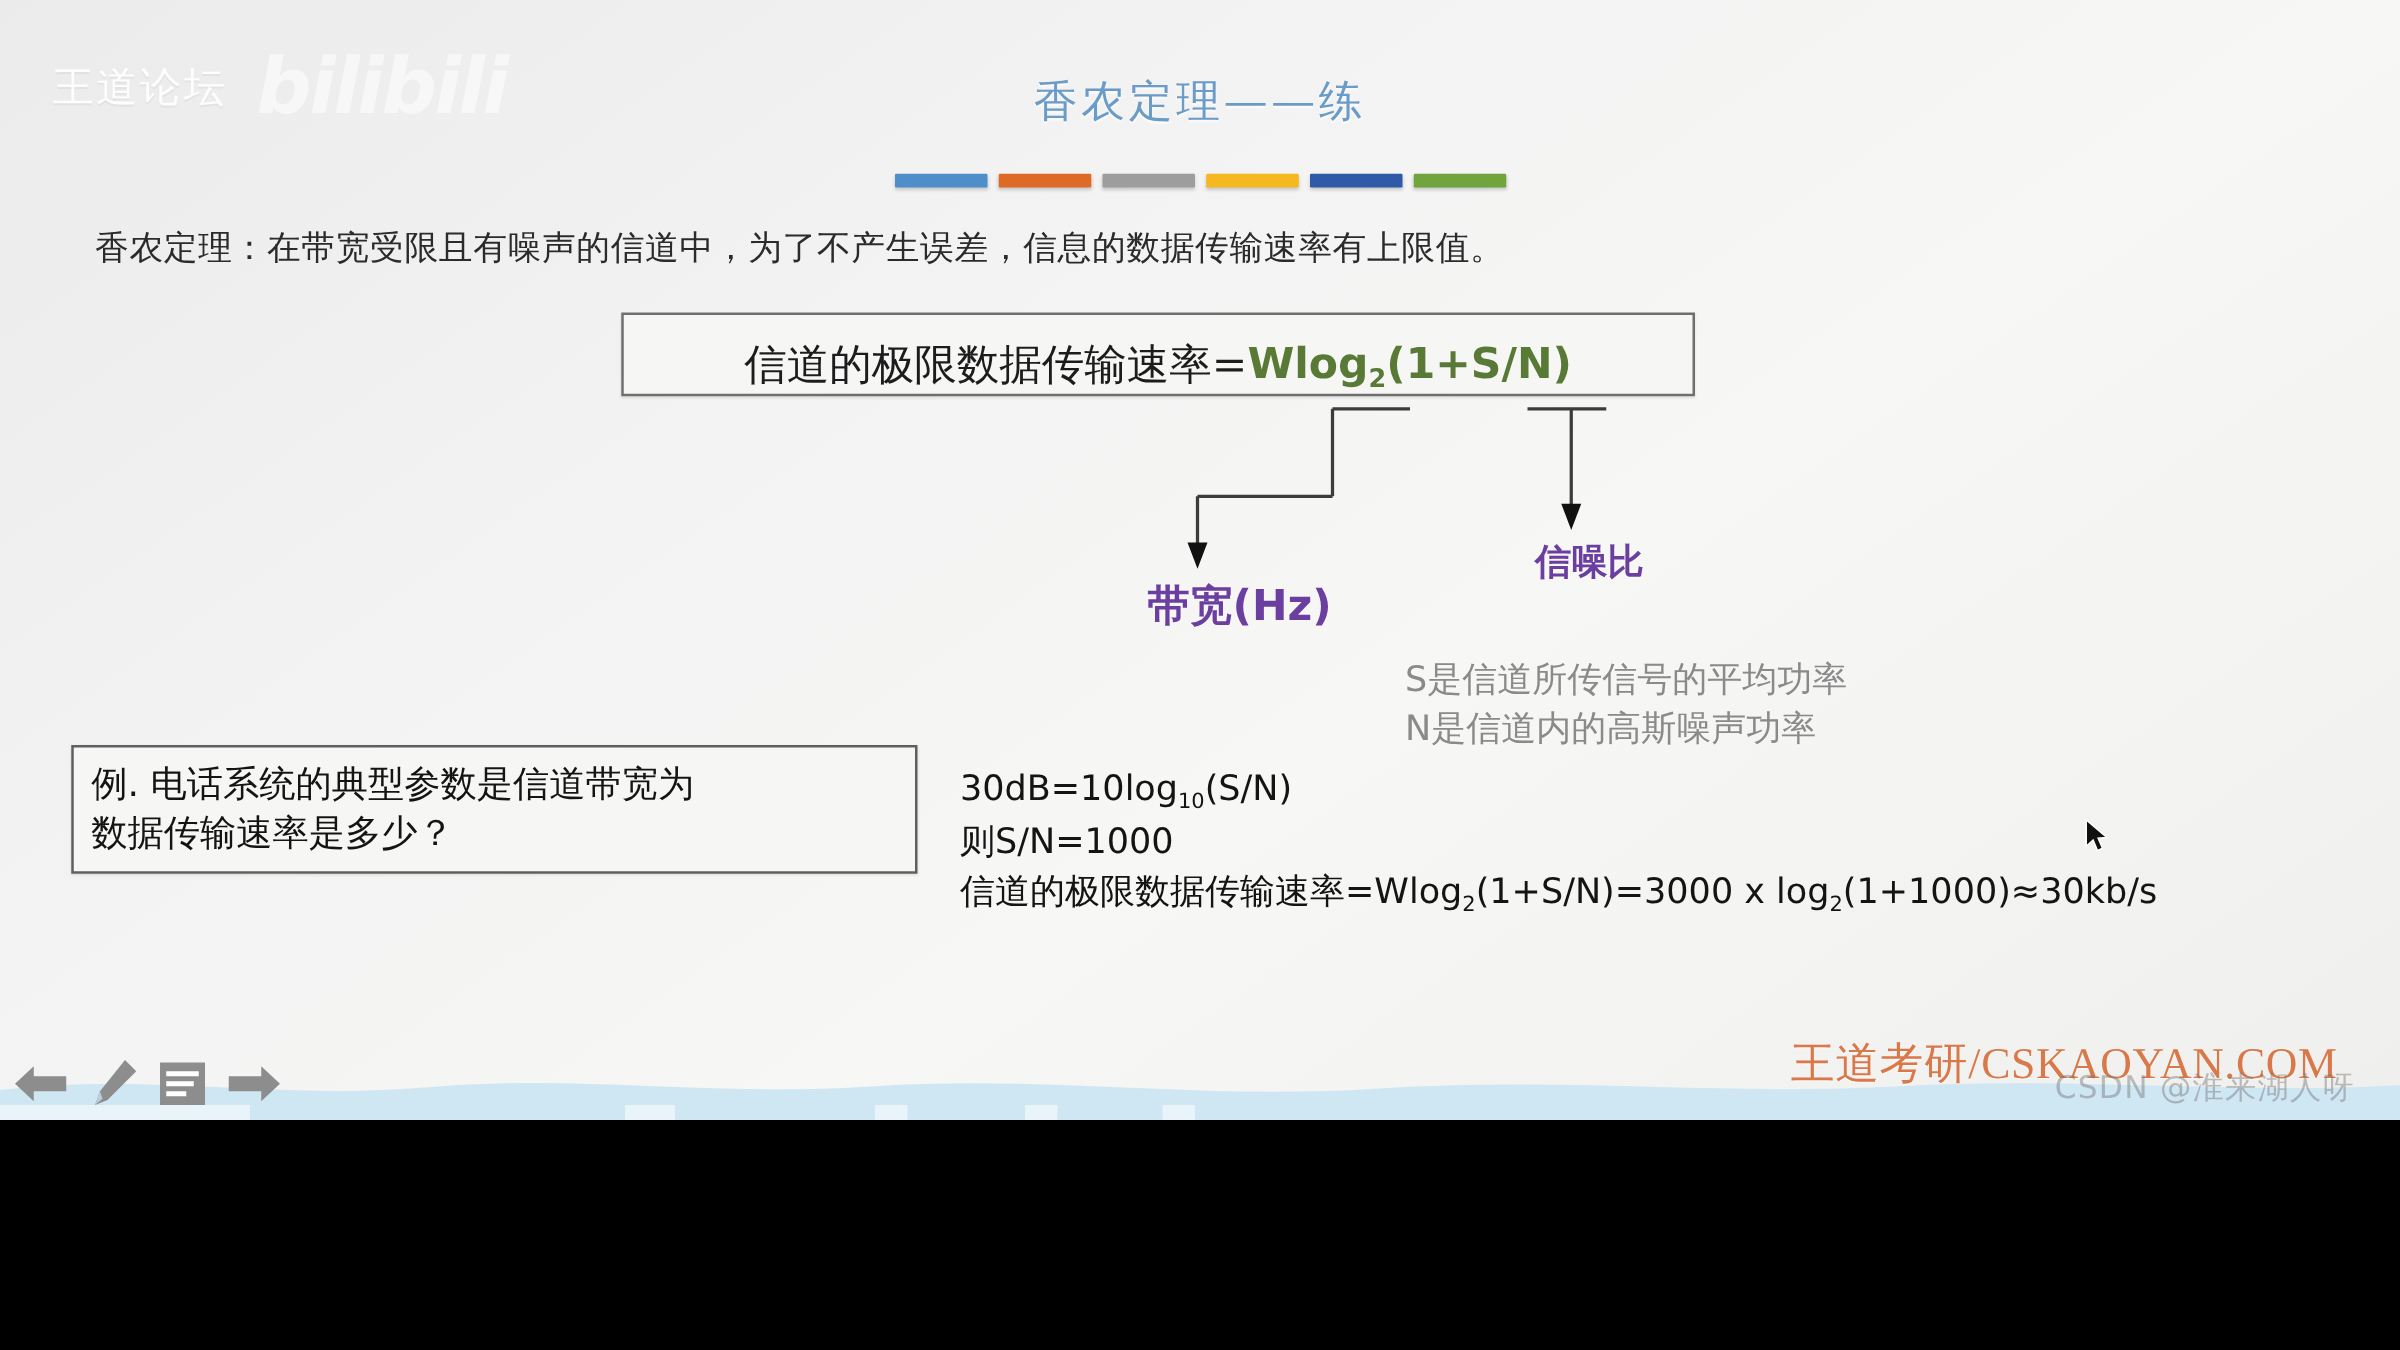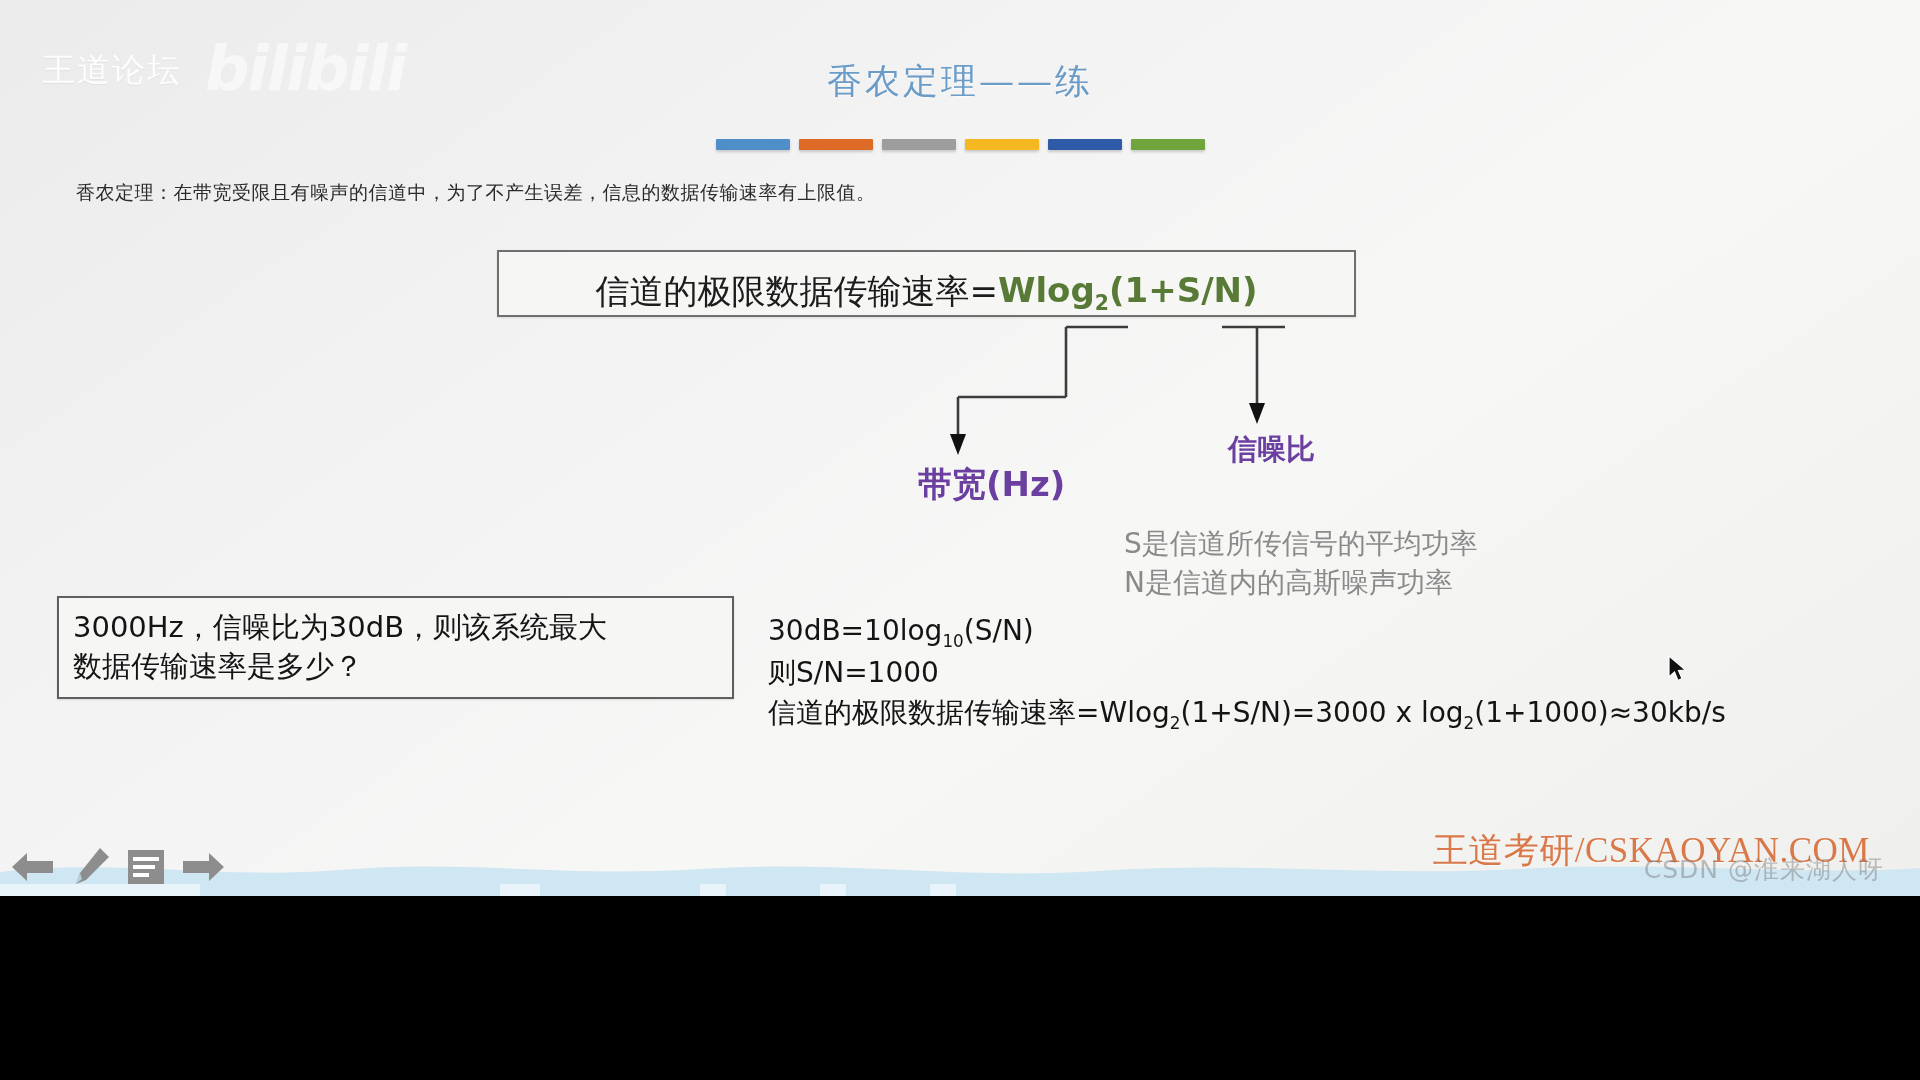--- a/index.html
+++ b/index.html
@@ -59,21 +59,21 @@
     width: 74px;
     height: 11px;
     border-radius: 1px;
     box-shadow: 0 2px 3px rgba(0,0,0,0.18);
   }
 
   
   #subtitle {
     position: absolute;
     left: 76px; top: 180px;
-    font-size: 19px;
+    font-size: 27px;
     color: #2b2b2b;
     font-family: Liberation Serif, serif;
     letter-spacing: 0.5px;
   }
 
   
   #formula-box {
     position: absolute;
     left: 497px; top: 250px;
     width: 855px;
@@ -259,21 +259,21 @@
 
   <div id="label-bandwidth">带宽(Hz)</div>
   <div id="label-snr">信噪比</div>
 
   <div id="notes">
     <div>S是信道所传信号的平均功率</div>
     <div>N是信道内的高斯噪声功率</div>
   </div>
 
   <div id="example-box">
-    <div>3000Hz，信噪比为30dB，则该系统最大</div>
+    <div>例. 电话系统的典型参数是信道带宽为</div>
     <div>数据传输速率是多少？</div>
   </div>
 
   <div id="solution">
     <div><span>30dB=10log</span><sub>10</sub><span>(S/N)</span></div>
     <div>则S/N=1000</div>
     <div><span>信道的极限数据传输速率=Wlog</span><sub>2</sub><span>(1+S/N)=3000 x log</span><sub>2</sub><span>(1+1000)≈30kb/s</span></div>
   </div>
 
   <svg id="tv-watermark" width="78" height="70" viewBox="0 0 78 70">

